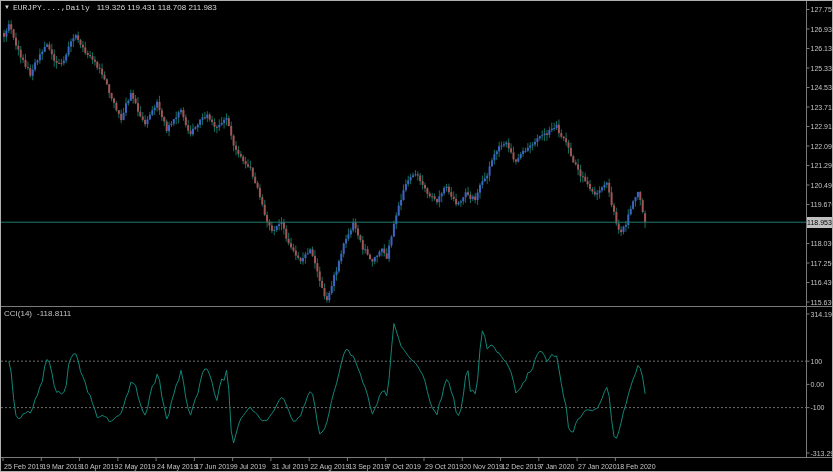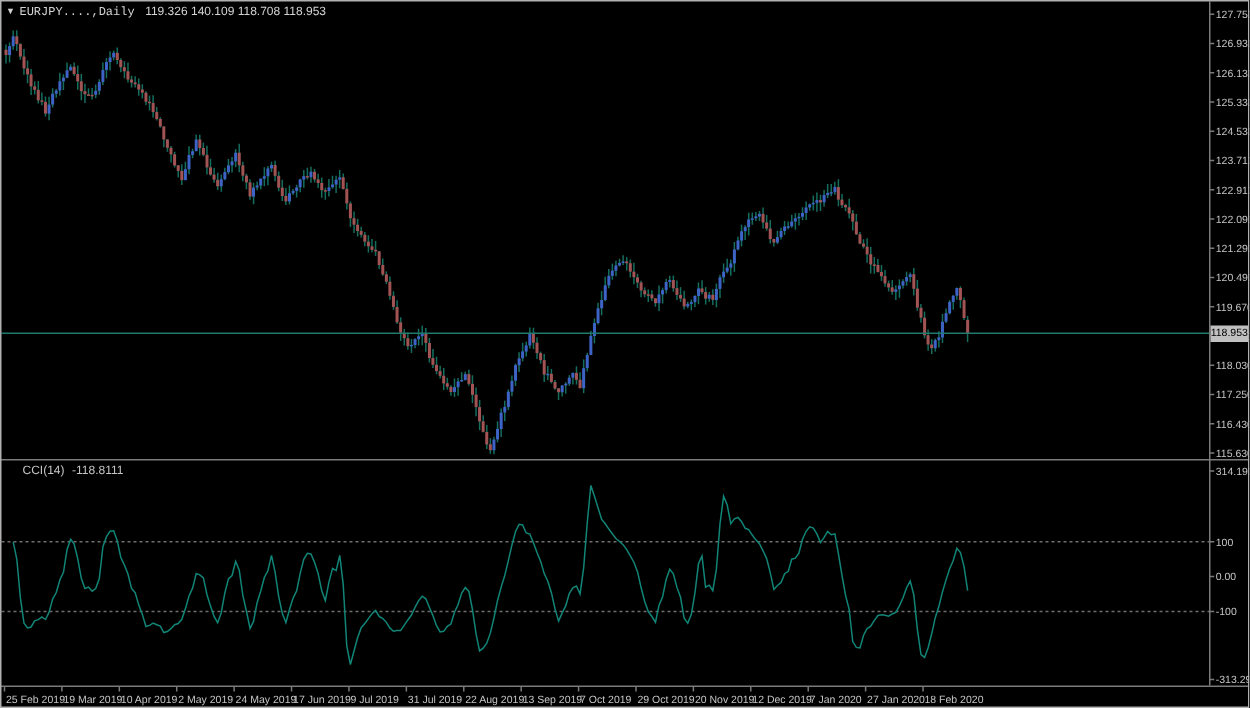--- a/index.html
+++ b/index.html
@@ -667,22 +667,22 @@
         <line x1="577.0799999999999" y1="457.5" x2="577.0799999999999" y2="461" stroke="#7a7a7a"></line>
         <text x="578.0799999999999" y="468.5" fill="#c4c4c4" font-size="7">27 Jan 2020</text>
         <line x1="615.352" y1="457.5" x2="615.352" y2="461" stroke="#7a7a7a"></line>
         <text x="616.352" y="468.5" fill="#c4c4c4" font-size="7">18 Feb 2020</text>
       </g>
 
     <rect id="frame" x="0.5" y="0.5" width="832" height="471" fill="none" stroke="#b0b0b0"></rect>
   </svg>
 
   <div class="hdr" style="color: rgb(212, 212, 212);">
-    <span class="mk">▼</span><span class="sym">EURJPY....,Daily</span><span>119.326 140.109 118.708 118.953</span>
+    <span class="mk">▼</span><span class="sym">EURJPY....,Daily</span><span>119.326 119.431 118.708 211.983</span>
   </div>
 
-  <div class="ind-hdr" style="color: rgb(196, 196, 196); margin-left: 11px;">
+  <div class="ind-hdr" style="color: rgb(196, 196, 196);">
     <span>CCI(14)</span><span class="val">-118.8111</span>
   </div>
 
   <div class="tag" id="priceTag" style="background: rgb(192, 192, 192); color: rgb(0, 0, 0); top: 217px;">118.953</div>
 
 </div>
 
 </body></html>

